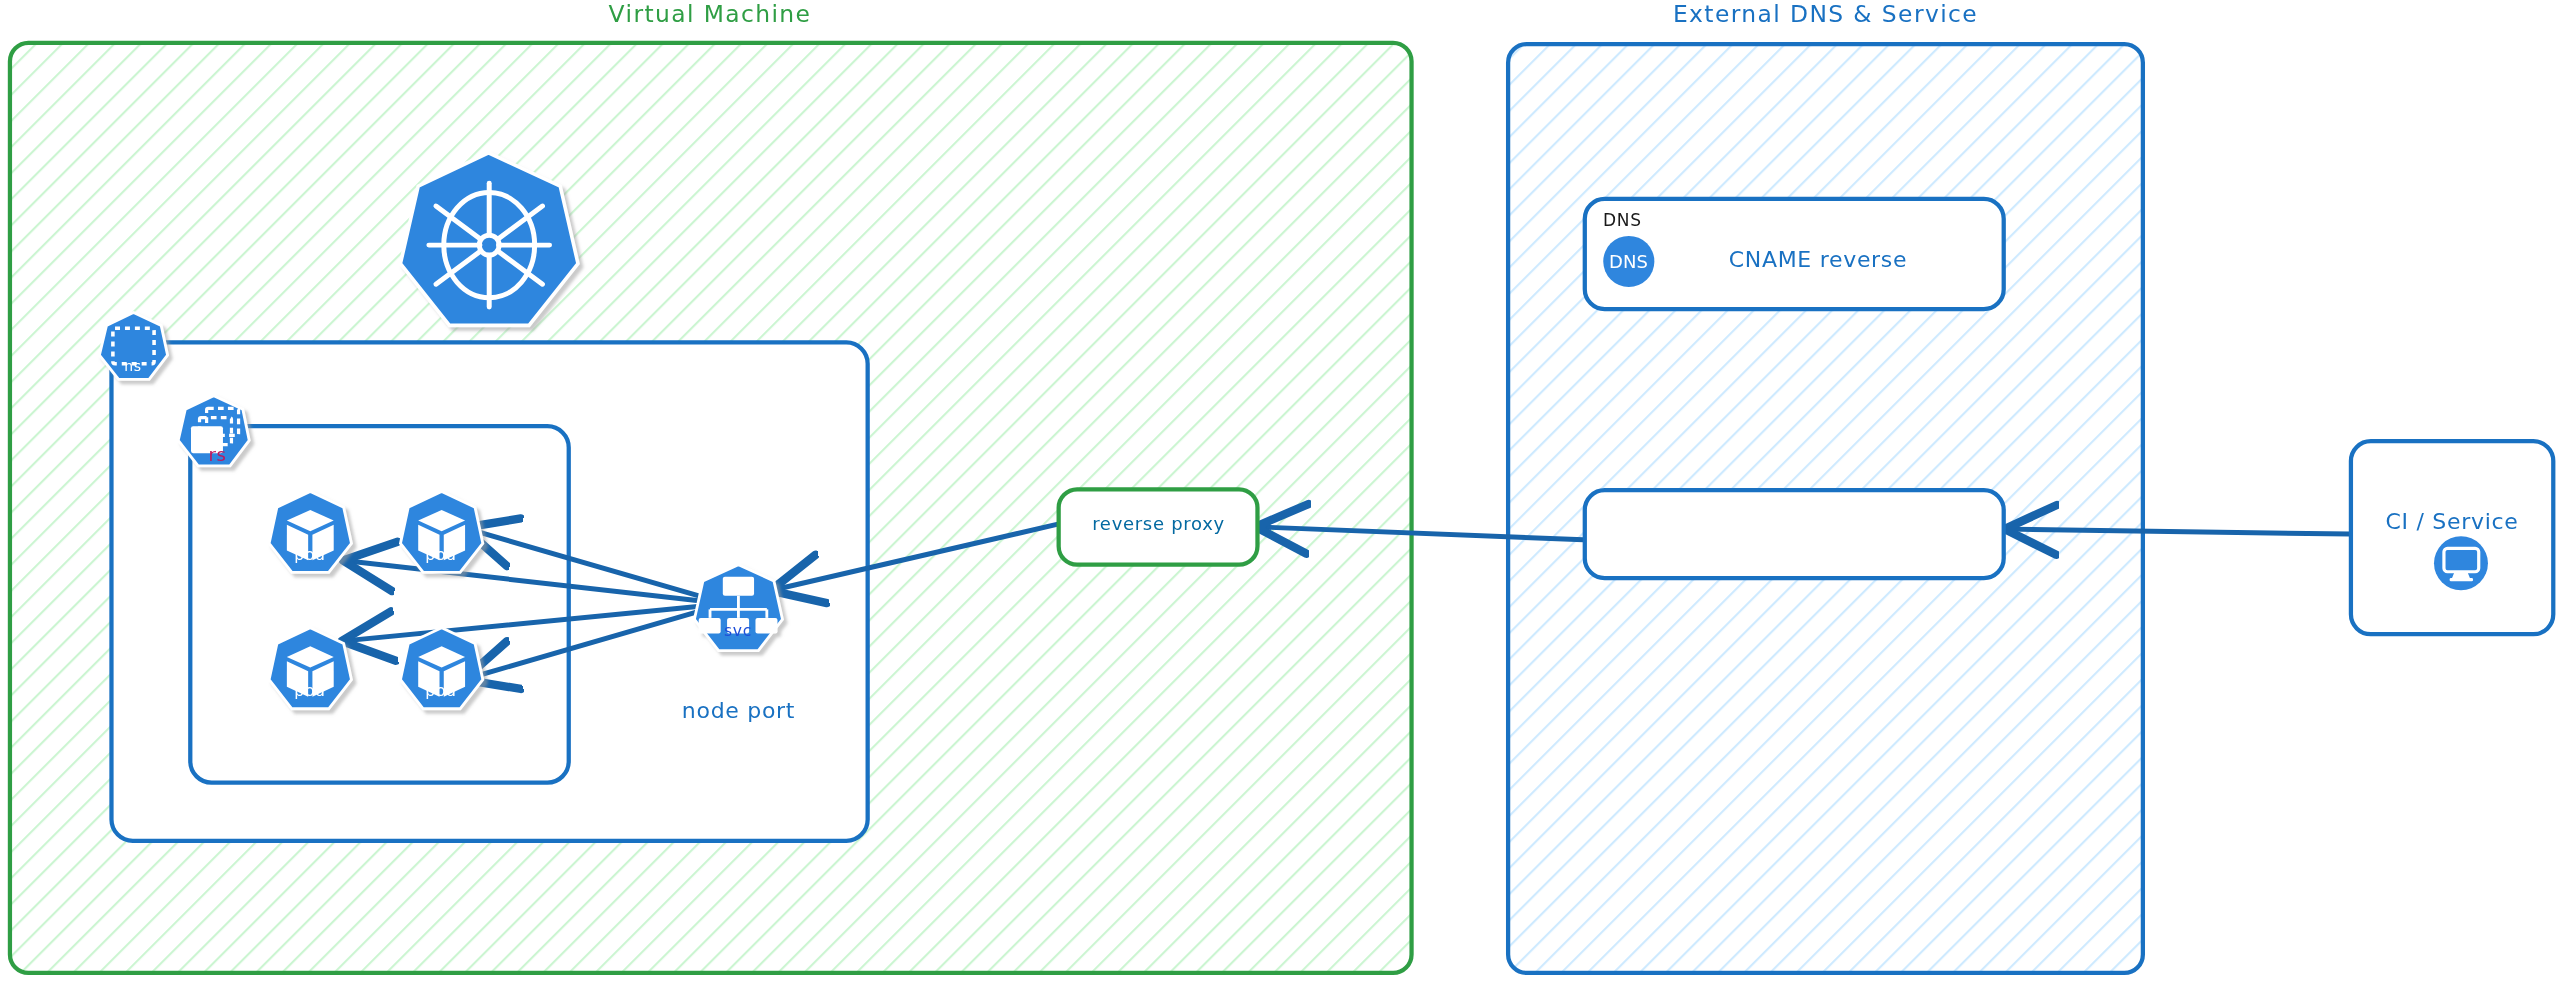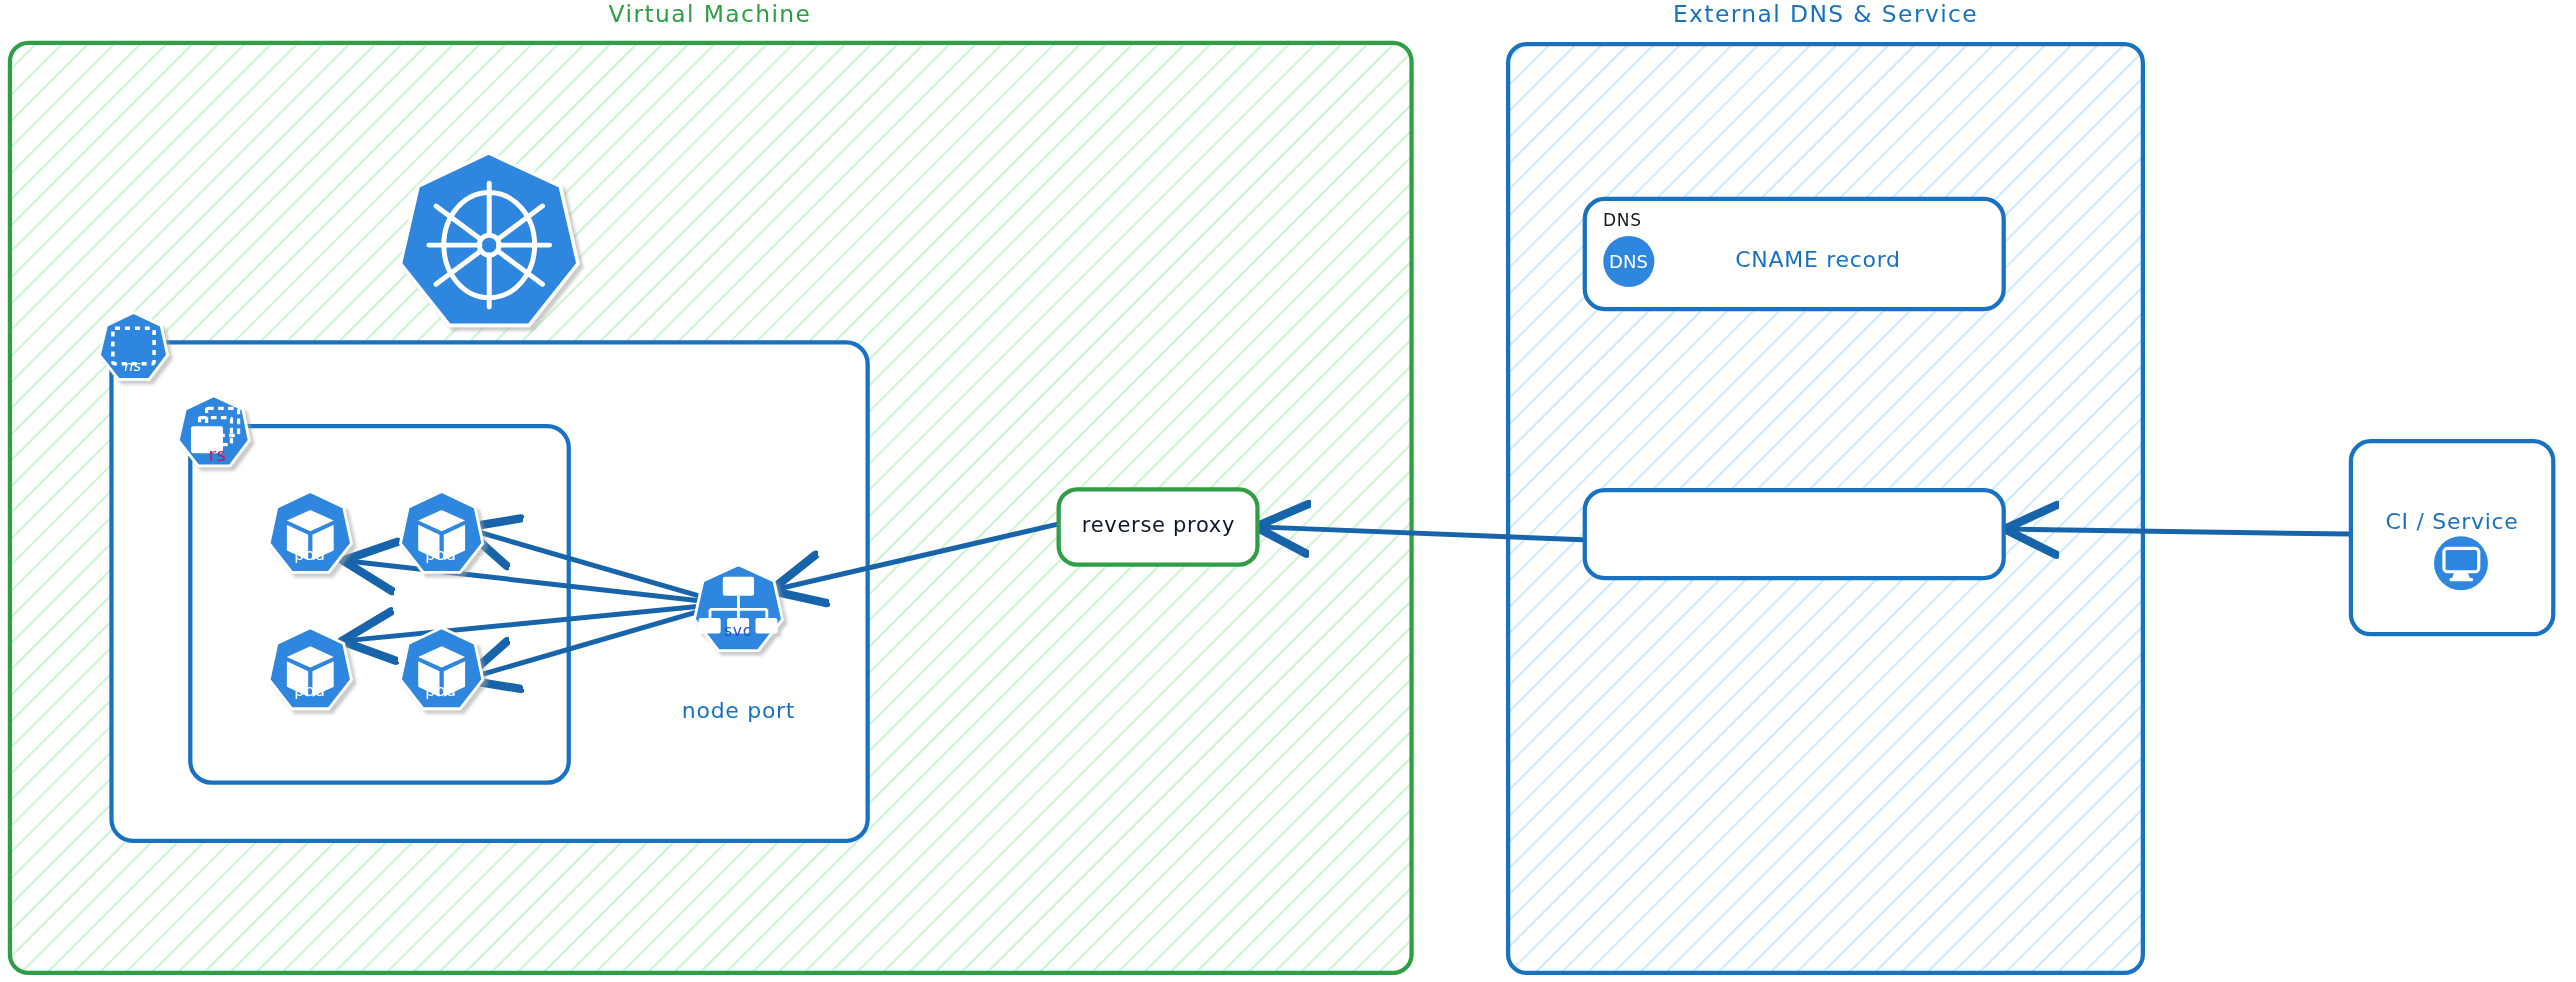--- a/index.html
+++ b/index.html
@@ -37,21 +37,21 @@
     font-size: 23.4px;
     letter-spacing: 1.4px;
   }
   .title-vm { color: #2f9e44; }
   .title-dns { color: #1971c2; }
 
   .node-box-label {
     color: #1971c2;
     font-size: 22px;
   }
-  .node-box-label-green { color: #0f172a; font-size: 21px; }
+  .node-box-label-green { color: #0369a1; font-size: 18px; }
   .small-black { color: #1a1a1a; font-size: 17px; letter-spacing: 0.7px;}
 </style>
 </head>
 <body>
 
 <div id="canvas">
 
   <svg class="layer" viewBox="0 0 3628 1384" xmlns="http://www.w3.org/2000/svg">
     <defs>
       <pattern id="hatch-green" width="26" height="26" patternTransform="rotate(45)" patternUnits="userSpaceOnUse">
@@ -214,38 +214,38 @@
         <rect x="1064" y="870" width="31" height="22" rx="3" stroke="none"></rect>
       </g>
     </g>
 
   </svg>
 
   <div class="label-text hand zone-title title-vm" style="left:0; top:0; width:1420px;">Virtual Machine</div>
 
   <div class="label-text hand zone-title title-dns" style="left:1508px; top:0; width:635px;">External DNS &amp; Service</div>
 
-  <div class="label-text hand" style="left:99px; top:358px; width:68px; color:#ffffff; font-size:14px;font-style:italic;">ns</div>
+  <div class="label-text hand" style="left:99px; top:358px; width:68px; color:#ffffff; font-size:14px;">ns</div>
 
   <div class="label-text hand" style="left:182px; top:444px; width:71px; color:#be185d; font-size:18px;">rs</div>
 
   <div class="label-text hand" style="left:269px; top:546px; width:82px; color:#ffffff; font-size:15.6px;">pod</div>
   <div class="label-text hand" style="left:400px; top:546px; width:82px; color:#ffffff; font-size:15.6px;">pod</div>
   <div class="label-text hand" style="left:269px; top:682px; width:82px; color:#ffffff; font-size:15.6px;">pod</div>
   <div class="label-text hand" style="left:400px; top:682px; width:82px; color:#ffffff; font-size:15.6px;">pod</div>
 
   <div class="label-text hand" style="left:694px; top:622px; width:88px; color:#1d4ed8; font-size:15.6px;">svc</div>
 
   <div class="label-text hand" style="left:639px; top:660px; width:199px; color:#1971c2; font-size:22px;margin-top:38px;">node port</div>
 
   <div class="label-text hand node-box-label-green" style="left:1059px; top:513px; width:199px;">reverse proxy</div>
 
   <div class="label-text hand small-black" style="left:1603px; top:210px; width:99px; text-align:left;">DNS</div>
 
   <div class="label-text hand" style="left:1603px; top:251px; width:51px; color:#ffffff; font-size:18px; letter-spacing:0;">DNS</div>
 
-  <div class="label-text hand node-box-label" style="left:1669px; top:247px; width:298px;">CNAME record</div>
+  <div class="label-text hand node-box-label" style="left:1669px; top:247px; width:298px;">CNAME reverse</div>
 
 
   <div class="label-text hand node-box-label" style="left:2351px; top:509px; width:202px;">CI / Service</div>
 
 </div>
 
 
 </body></html>

